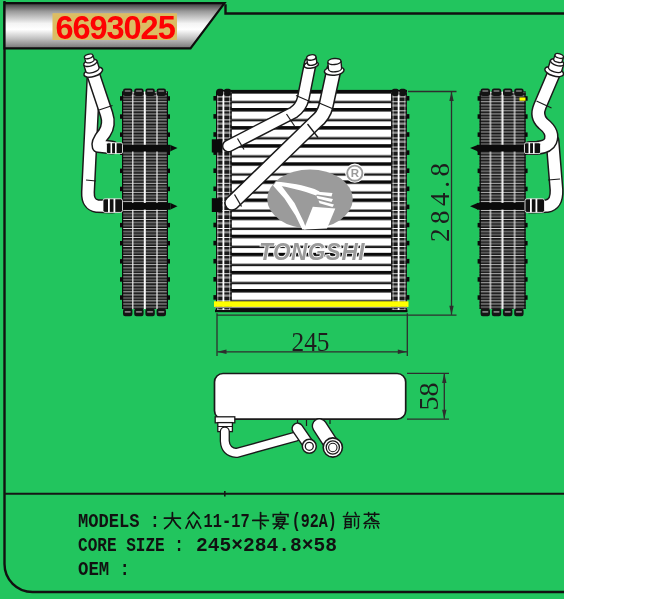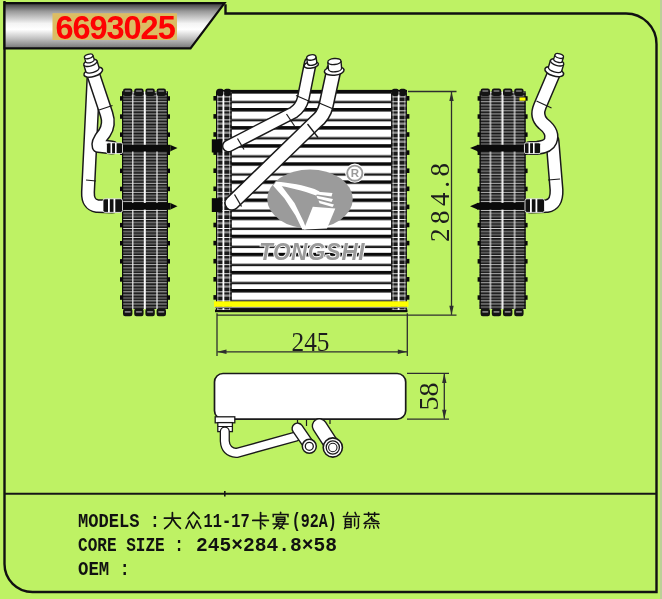--- a/index.html
+++ b/index.html
@@ -1,14 +1,14 @@
 <!DOCTYPE html>
 <html><head><meta charset="utf-8"><style>
 html,body{margin:0;padding:0;background:#ffffff;}
-#wrap{position:relative;width:662px;height:599px;background:#bef264;overflow:hidden;}
+#wrap{position:relative;width:564px;height:599px;background:#22c55e;overflow:hidden;}
 </style></head>
 <body>
 <div id="wrap">
 <svg width="662" height="599" viewBox="0 0 662 599">
 <defs>
 <linearGradient id="bg" x1="0" y1="0" x2="0" y2="1">
 <stop offset="0" stop-color="#3a3a3a"></stop>
           <stop offset="0.18" stop-color="#9a9a9a"></stop>
 <stop offset="0.45" stop-color="#f4f4f4"></stop>
           <stop offset="0.58" stop-color="#ffffff"></stop>

